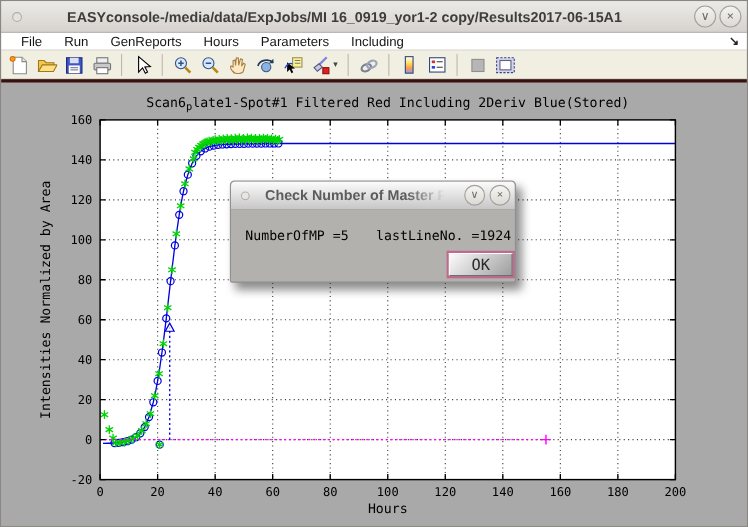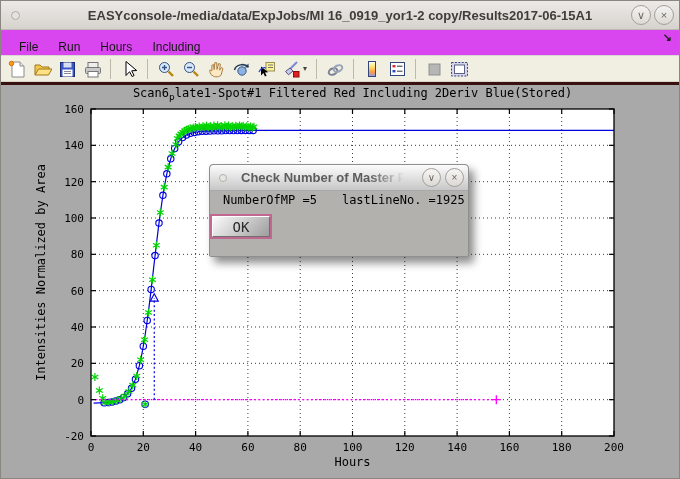--- a/index.html
+++ b/index.html
@@ -4,28 +4,28 @@
 <style>
   * { margin:0; padding:0; box-sizing:border-box; }
   html,body { width:680px; height:479px; overflow:hidden; }
   body { font-family:"Liberation Sans", sans-serif; background:#a9a9a9; position:relative;
          border:1px solid #8a8782; }
   
   .titlebar { height:29px; background:linear-gradient(#eceae7,#d6d3ce);
     border-bottom:1px solid #bcb9b4; display:flex; align-items:center; position:relative; z-index:3; }
   .tb-menu-circle { width:9px; height:9px; border:1px solid #b0ada8; border-radius:50%;
     position:absolute; left:10px; top:10px; background:#e4e2df; }
-  .tb-title { flex:1; text-align:center; font-weight:bold; font-size:13px; color:#3e3d3a;
+  .tb-title { flex:1; font-weight:bold; font-size:13px; color:#3e3d3a;
     padding:0 60px; white-space:nowrap; overflow:hidden; }
   .wm-btn { width:20px; height:20px; border:1px solid #a3a09b; border-radius:50%;
     background:linear-gradient(#f4f3f1,#dddad5); color:#6b6964; font-size:11px; line-height:18px;
     text-align:center; position:absolute; top:4px; cursor:default; }
   .wm-min { right:28px; } .wm-close { right:5px; }
-  .menubar { height:26px; background:#d946ef; border-bottom:1px solid #d8d6d0;
-    display:flex; align-items:flex-end; gap:0; padding-left:8px; position:relative; z-index:3;
+  .menubar { height:16px; background:#ffffff; border-bottom:1px solid #d8d6d0;
+    display:flex; align-items:flex-start; gap:0; padding-left:8px; position:relative; z-index:3;
     font-size:12px; color:#161616; }
   .menu-item { padding:1px 10px; cursor:default; }
   .menu-corner { position:absolute; right:7px; top:1px; font-size:11px; color:#222; font-weight:bold; }
   .toolbar { height:26px; background:#f1eee2; border-bottom:1px solid #d8d4c6;
     display:flex; align-items:center; padding-left:5px; gap:3px; position:relative; z-index:3; }
   .ticon { width:22px; height:22px; display:inline-flex; align-items:center; justify-content:center; }
   .tsep { width:1px; height:20px; background:#bdbaac; margin:0 4px; }
   .tcaret { font-size:8px; color:#444; margin-left:-2px; margin-right:2px; }
   .maroon-strip { height:3px; background:#3a1111; position:relative; z-index:3; }
   
@@ -40,23 +40,23 @@
   .dlg-circle { width:8px; height:8px; border:1px solid #b4b1ac; border-radius:50%;
     margin-left:9px; background:#e8e6e3; flex:0 0 auto; }
   .dlg-title { font-weight:bold; font-size:13px; color:#5c5c5c; margin-left:14px; white-space:nowrap;
     overflow:hidden; width:165px;
     -webkit-mask-image:linear-gradient(to right,#000 78%,transparent 99%);
     mask-image:linear-gradient(to right,#000 78%,transparent 99%); }
   .dlg-btn { width:19px; height:19px; border:1px solid #a2a09b; border-radius:50%;
     background:linear-gradient(#f7f6f4,#dcd9d4); color:#6b6964; font-size:10px; line-height:17px;
     text-align:center; position:absolute; top:3px; }
   .dlg-min { right:27px; } .dlg-close { right:4px; }
-  .dlg-body { padding:2px 0 0 13px; font-family:"DejaVu Sans Mono", monospace; font-size:12px;
+  .dlg-body { padding:16px 0 0 13px; font-family:"DejaVu Sans Mono", monospace; font-size:12px;
     color:#000; display:flex; gap:25px; white-space:pre; }
-  .dlg-okwrap { display:flex; justify-content:flex-start; margin-top:7px; }
+  .dlg-okwrap { display:flex; justify-content:flex-end; margin-top:7px; }
   .ok-ring { border:2px solid #c0688f; padding:0; background:#b3b1ae; }
   .ok-button { width:58px; height:21px; font-family:"DejaVu Sans Mono", monospace; font-size:14px;
     color:#2a2a2a; background:linear-gradient(135deg,#fbfbfb,#9e9e9e);
     border-top:1px solid #fff; border-left:1px solid #fff;
     border-right:1px solid #6f6f6f; border-bottom:1px solid #6f6f6f; cursor:default; }
   svg text { font-family:"DejaVu Sans Mono", monospace; }
 </style>
 </head>
 <body>
 
@@ -278,21 +278,23 @@
   <span class="tb-menu-circle"></span>
   <span class="tb-title">EASYconsole-/media/data/ExpJobs/MI 16_0919_yor1-2 copy/Results2017-06-15A1</span>
   <span class="wm-btn wm-min">∨</span>
   <span class="wm-btn wm-close">×</span>
 </div>
 
 <div class="menubar">
 
   <span class="menu-item">File</span>
     <span class="menu-item">Run</span>
+    <span class="menu-item">GenReports</span>
     <span class="menu-item">Hours</span>
+    <span class="menu-item">Parameters</span>
     <span class="menu-item">Including</span>
     <span class="menu-corner">↘</span>
 </div>
 
 <div class="toolbar">
   <span class="ticon">
     <svg width="20" height="20">
         <path d="M5 3h8l4 4v11H5z" fill="#fff" stroke="#8a8a8a"></path>
         <path d="M13 3v4h4" fill="#e8e8e8" stroke="#8a8a8a"></path>
         <circle cx="4.5" cy="4.5" r="2.2" fill="#ff9a1e" stroke="#d86e00"></circle>
@@ -418,18 +420,18 @@
 
 <div class="dialog">
   <div class="dlg-titlebar">
     <span class="dlg-circle"></span>
     <span class="dlg-title">Check Number of Master Pla</span>
     <span class="dlg-btn dlg-min">∨</span>
     <span class="dlg-btn dlg-close">×</span>
   </div>
   <div class="dlg-body">
     <span>NumberOfMP =5</span>
-    <span>lastLineNo. =1925</span>
+    <span>lastLineNo. =1924</span>
   </div>
   <div class="dlg-okwrap">
     <span class="ok-ring"><button class="ok-button">OK</button></span>
   </div>
 </div>
 
 </body></html>

